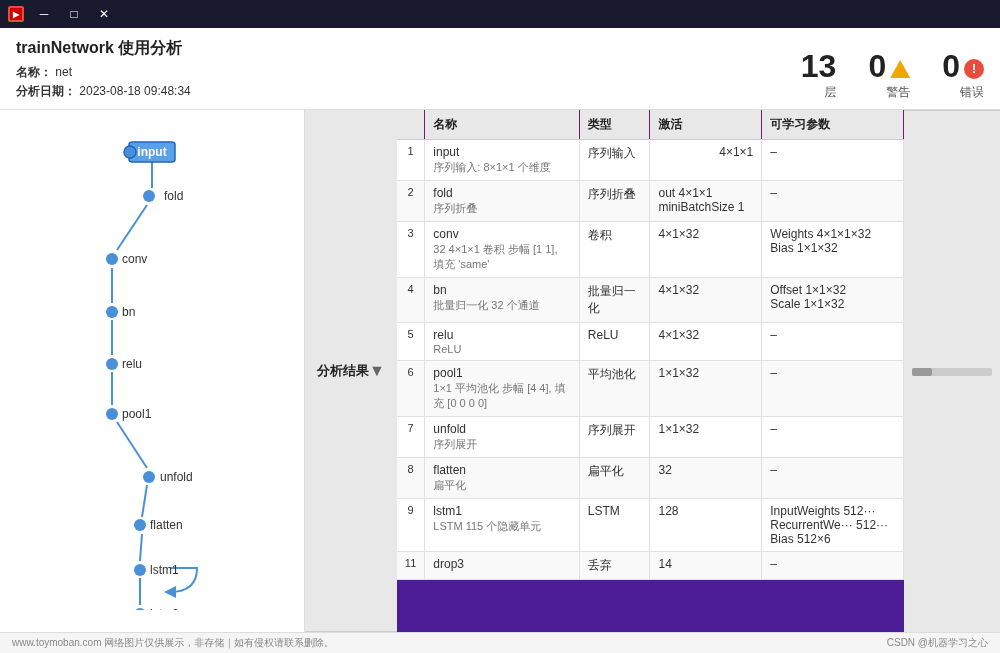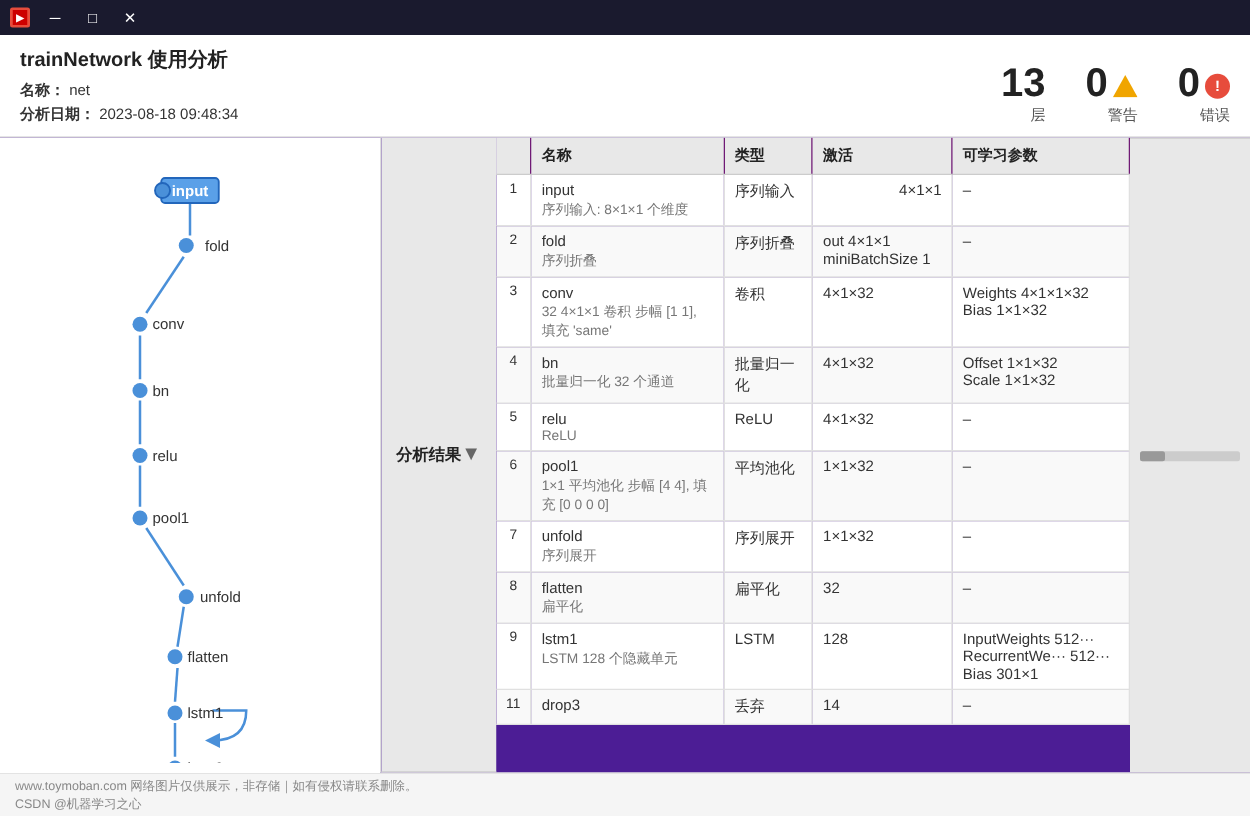--- a/index.html
+++ b/index.html
@@ -184,21 +184,20 @@
 
     
     .bottom-bar {
       background: #f5f5f5;
       border-top: 1px solid #ddd;
       padding: 3px 12px;
       font-size: 10px;
       color: #888;
       display: flex;
       justify-content: space-between;
-      flex-direction: column;
     }
 
     .table-footer {
       border-top: 1px solid #ccc;
       padding: 3px 8px;
       display: flex;
       align-items: center;
       background: #e8e8e8;
     }
     .scroll-indicator {
@@ -449,27 +448,27 @@
                   <div class="cell-sub">扁平化</div>
                 </td>
                 <td>扁平化</td>
                 <td style="white-space: pre-line;">32</td>
                 <td style="white-space: pre-line;">–</td>
               </tr>
               <tr>
                 <td class="row-num">9</td>
                 <td>
                   <div class="cell-name">lstm1</div>
-                  <div class="cell-sub">LSTM 128 个隐藏单元</div>
+                  <div class="cell-sub">LSTM 115 个隐藏单元</div>
                 </td>
                 <td>LSTM</td>
                 <td style="white-space: pre-line;">128</td>
                 <td style="white-space: pre-line;">InputWeights   512···
 RecurrentWe···  512···
-Bias            301×1</td>
+Bias            512×6</td>
               </tr>
               <tr>
                 <td class="row-num">11</td>
                 <td>
                   <div class="cell-name">drop3</div>
                 </td>
                 <td>丢弃</td>
                 <td style="white-space: pre-line;">14</td>
                 <td style="white-space: pre-line;">–</td>
               </tr>

